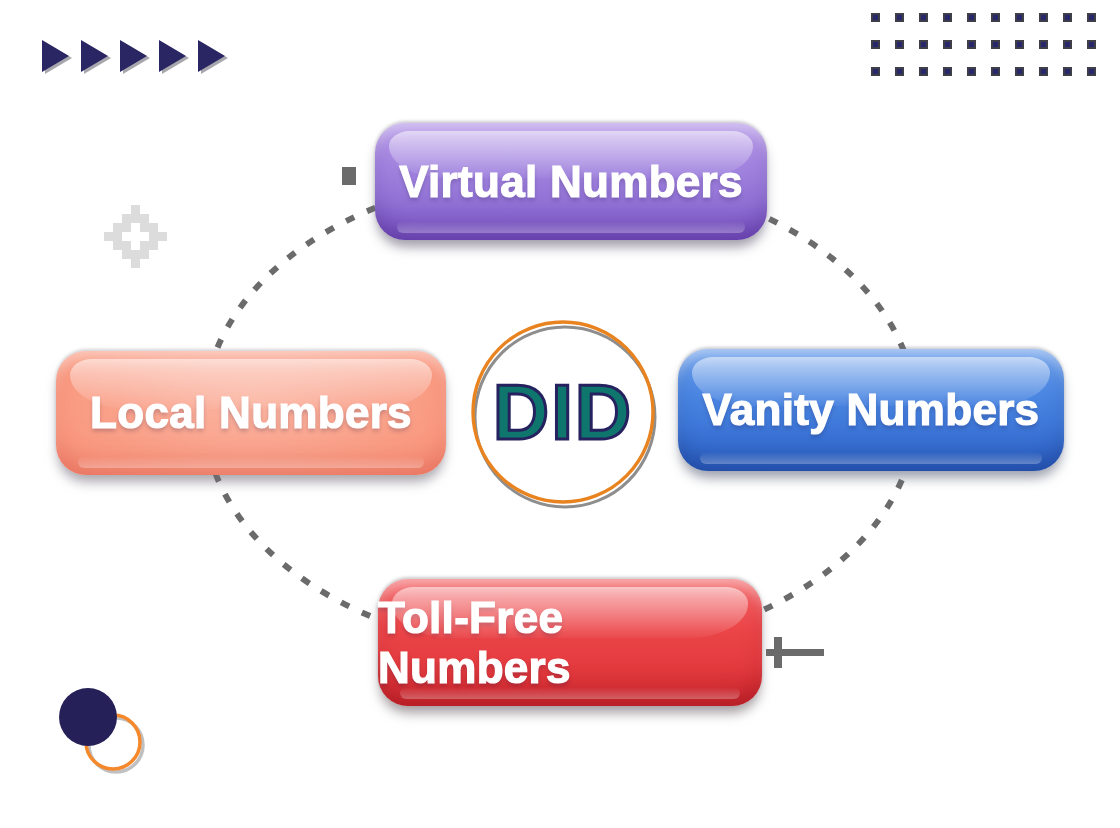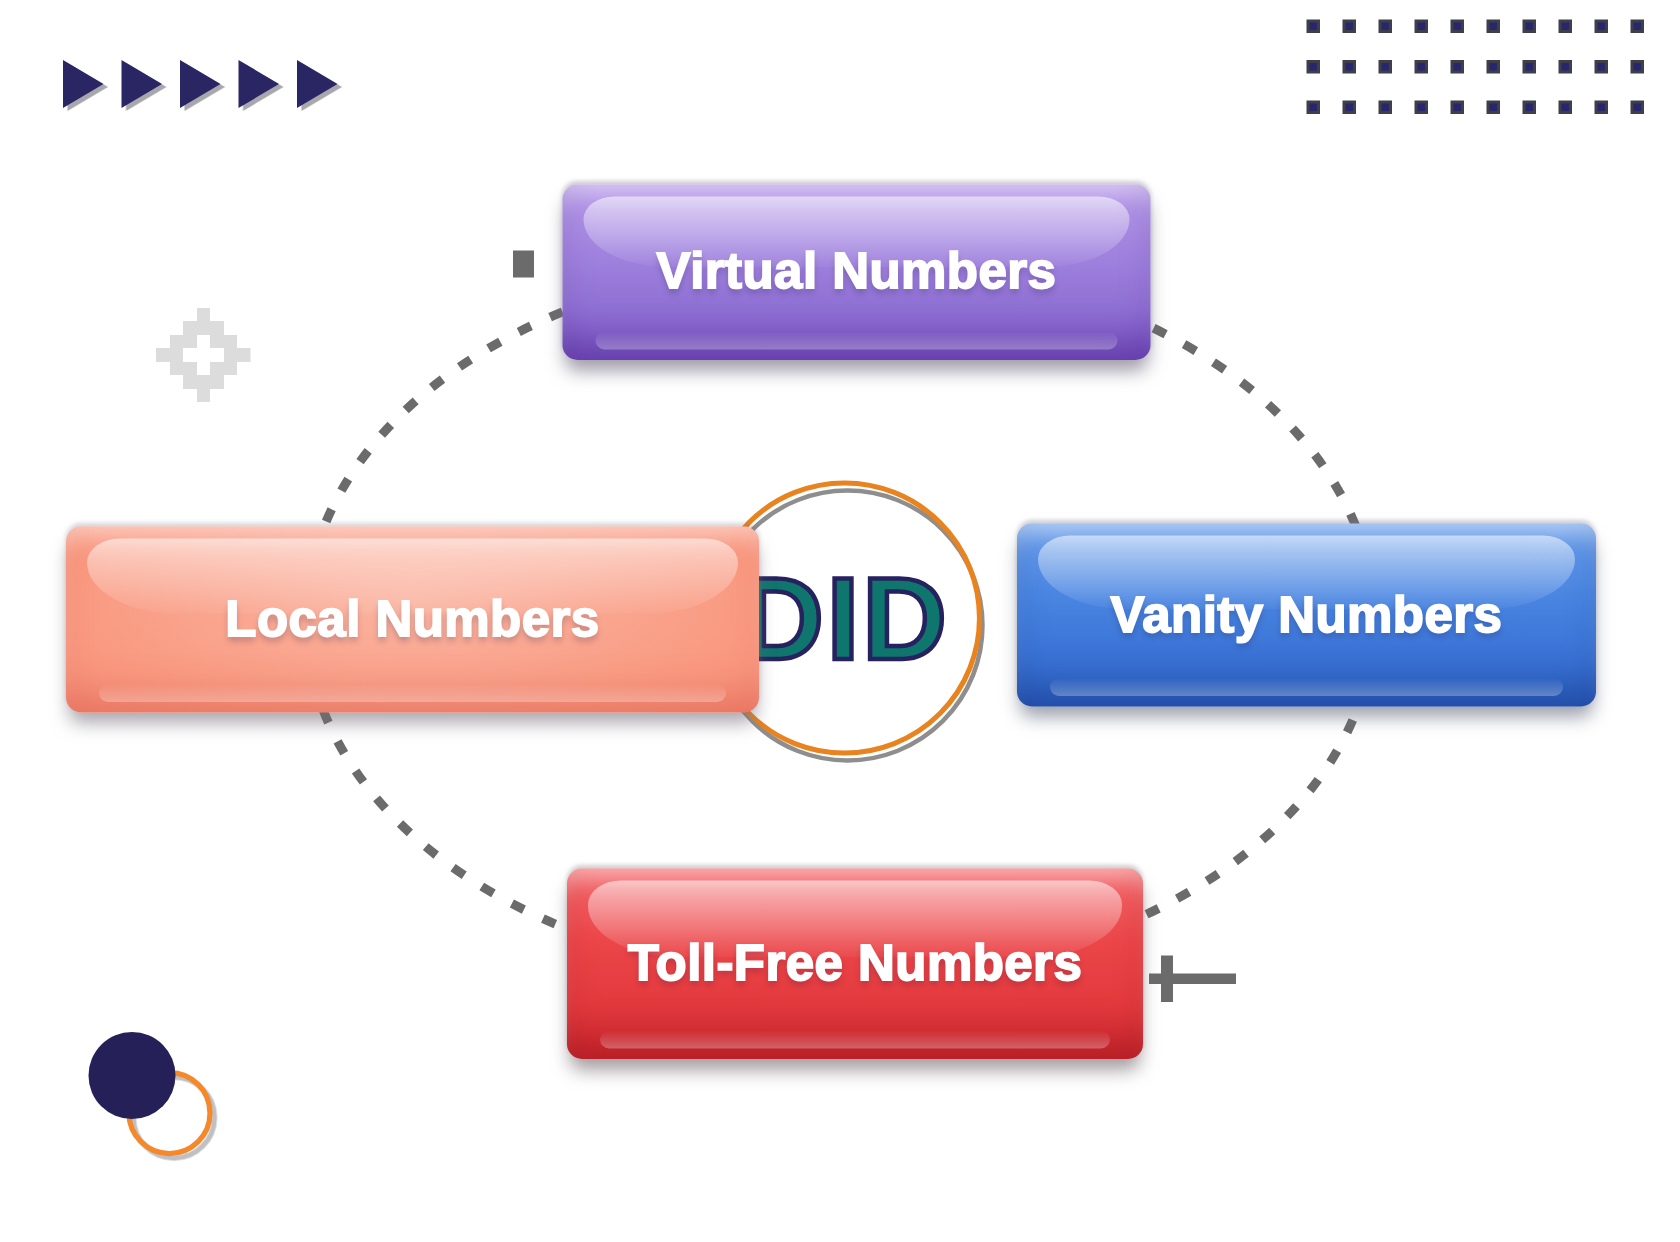--- a/index.html
+++ b/index.html
@@ -8,23 +8,23 @@
     font-family:"Liberation Sans",sans-serif;
   }
   svg{display:block;}
   .abs{position:absolute;}
 
   
   .ring-layer{left:0;top:0;width:1120px;height:828px;z-index:1;}
 
   
   .node{
-    position:absolute;z-index:3;border-radius:10px;
+    position:absolute;z-index:3;border-radius:30px;
     display:flex;align-items:center;justify-content:center;
-    color:#fff;font-weight:bold;font-size:34px;letter-spacing:.3px;
+    color:#fff;font-weight:bold;font-size:44px;letter-spacing:.3px;
     -webkit-text-stroke:1.2px #fff;
     text-shadow:0 3px 4px rgba(30,20,60,.25);
   }
   .node::before{ 
     content:"";position:absolute;left:14px;right:14px;top:8px;height:40%;
     border-radius:22px 22px 60px 60px/16px 16px 34px 34px;
     background:linear-gradient(180deg,rgba(255,255,255,.55),rgba(255,255,255,.04));
     pointer-events:none;
   }
   .node::after{ 
@@ -32,21 +32,21 @@
     border-radius:10px;background:linear-gradient(180deg,rgba(255,255,255,0),rgba(255,255,255,.28));
     pointer-events:none;
   }
   .node-virtual{
     left:375px;top:123px;width:392px;height:117px;
     background:linear-gradient(180deg,#B79BE8 0%,#A183DF 38%,#9172D5 68%,#7E59C9 100%);
     box-shadow:0 9px 12px -2px rgba(110,105,125,.65),0 -2px 3px rgba(120,115,135,.35),
       inset 0 -20px 26px -10px rgba(70,30,130,.5),inset 0 14px 14px -8px rgba(255,255,255,.45);
   }
   .node-local{
-    left:44px;top:351px;width:462px;height:124px;
+    left:56px;top:351px;width:390px;height:124px;
     background:radial-gradient(130% 160% at 50% 42%,#FBB4A1 0%,#F9987F 40%,#F4816C 72%,#EF6C59 100%);
     box-shadow:0 9px 12px -2px rgba(115,108,120,.6),0 -2px 3px rgba(125,118,130,.3),
       inset 0 -20px 26px -10px rgba(200,60,50,.35),inset 0 14px 16px -8px rgba(255,255,255,.55);
   }
   .node-vanity{
     left:678px;top:349px;width:386px;height:122px;
     background:linear-gradient(180deg,#6C9FEA 0%,#4A86E2 38%,#3B74D6 70%,#2E63C5 100%);
     box-shadow:0 9px 12px -2px rgba(105,110,130,.65),0 -2px 3px rgba(115,120,140,.35),
       inset 0 -20px 26px -10px rgba(20,50,130,.5),inset 0 14px 14px -8px rgba(255,255,255,.5);
   }

